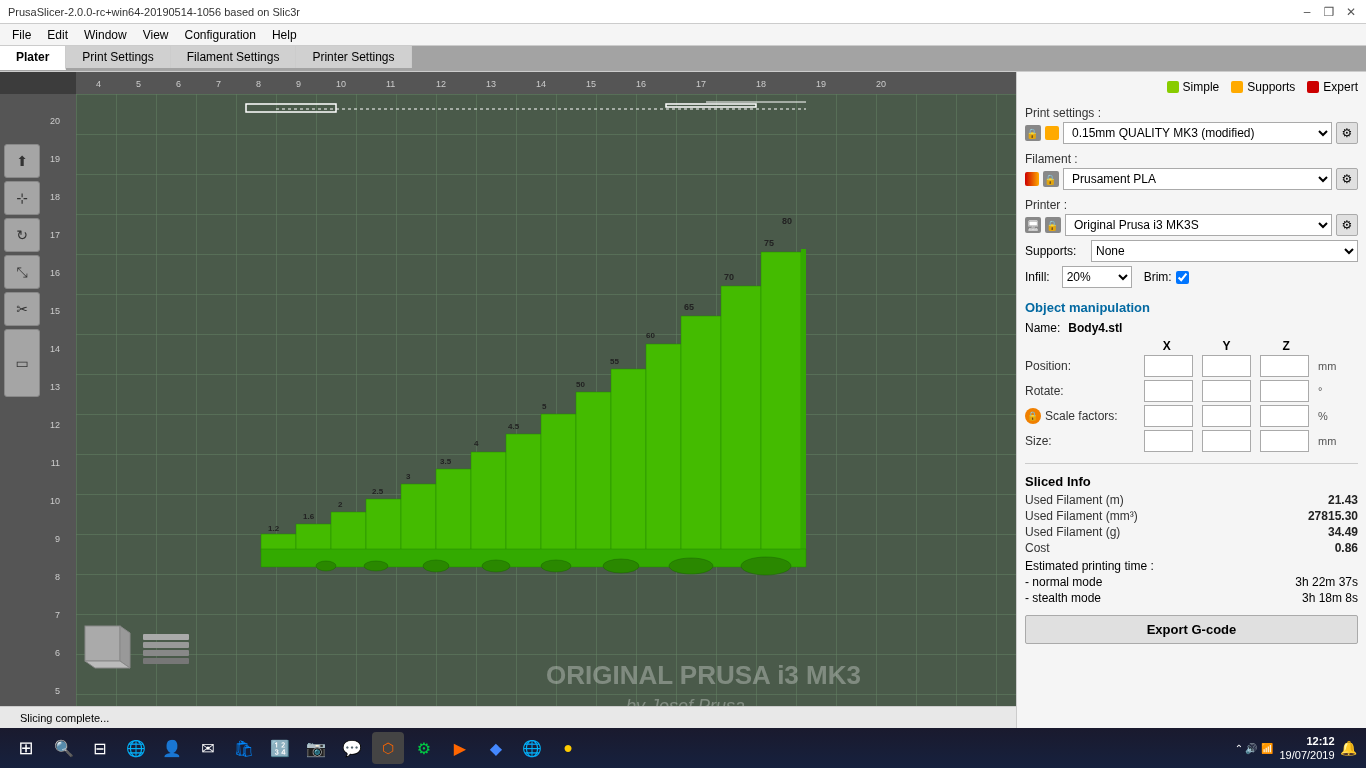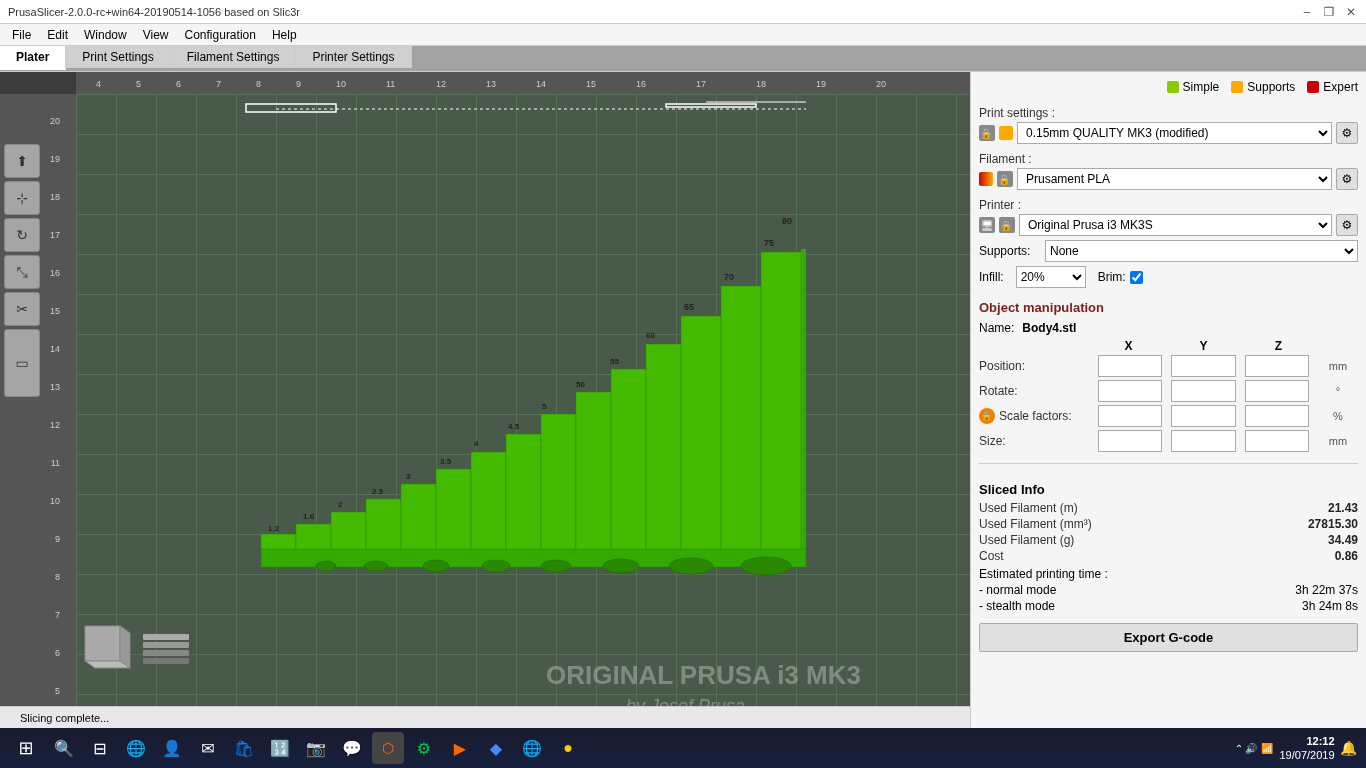--- a/index.html
+++ b/index.html
@@ -96,21 +96,21 @@
       border-radius: 3px;
       display: flex;
       align-items: center;
       justify-content: center;
       cursor: pointer;
       font-size: 14px;
     }
 
     
     #right-panel {
-      width: 396px;
+      width: 350px;
       background: #f5f5f5;
       border-left: 1px solid #ccc;
       display: flex;
       flex-direction: column;
       padding: 8px;
       overflow-y: auto;
       font-size: 12px;
     }
 
     
@@ -197,21 +197,21 @@
       height: 22px;
       font-size: 12px;
       border: 1px solid #aaa;
       background: white;
       width: 70px;
     }
     .brim-check { display: flex; align-items: center; gap: 4px; }
 
     
     .obj-manip { margin-top: 4px; }
-    .obj-manip h3 { font-size: 13px; font-weight: bold; color: #7f1d1d; margin-bottom: 6px; }
+    .obj-manip h3 { font-size: 13px; font-weight: bold; color: #0369a1; margin-bottom: 6px; }
 
     .xyz-header {
       display: grid;
       grid-template-columns: 110px 1fr 1fr 1fr 40px;
       gap: 4px;
       font-weight: bold;
       text-align: center;
       margin-bottom: 2px;
       font-size: 12px;
     }
@@ -224,24 +224,24 @@
     }
     .xyz-row label { color: #333; }
     .xyz-row input {
       height: 22px;
       border: 1px solid #aaa;
       background: white;
       text-align: center;
       font-size: 12px;
       width: 100%;
     }
-    .xyz-row .unit { color: #555; font-size: 11px; text-align: center; }
-
-    
-    .sliced-info { margin-top: 8px; border-top: 1px solid #ccc; padding-top: 18px; }
+    .xyz-row .unit { color: #555; font-size: 11px; }
+
+    
+    .sliced-info { margin-top: 8px; border-top: 1px solid #ccc; padding-top: 10px; }
     .sliced-info h3 { font-size: 13px; font-weight: bold; margin-bottom: 4px; }
     .info-row {
       display: flex;
       justify-content: space-between;
       margin-bottom: 2px;
     }
     .info-label { color: #333; }
     .info-value { font-weight: bold; color: #222; }
     .print-time { margin-top: 4px; font-size: 12px; }
     .print-time .pt-label { font-weight: normal; }
@@ -642,21 +642,21 @@
         <span class="info-value">0.86</span>
       </div>
       <div class="print-time">
         <div class="pt-label">Estimated printing time :</div>
         <div style="display:flex;justify-content:space-between;margin-top:2px;">
           <span>- normal mode</span>
           <span>3h 22m 37s</span>
         </div>
         <div style="display:flex;justify-content:space-between;margin-top:2px;">
           <span>- stealth mode</span>
-          <span>3h 24m 8s</span>
+          <span>3h 18m 8s</span>
         </div>
       </div>
     </div>
 
     <div id="export-btn">Export G-code</div>
 
   </div>
 </div>
 
 <div id="taskbar">

